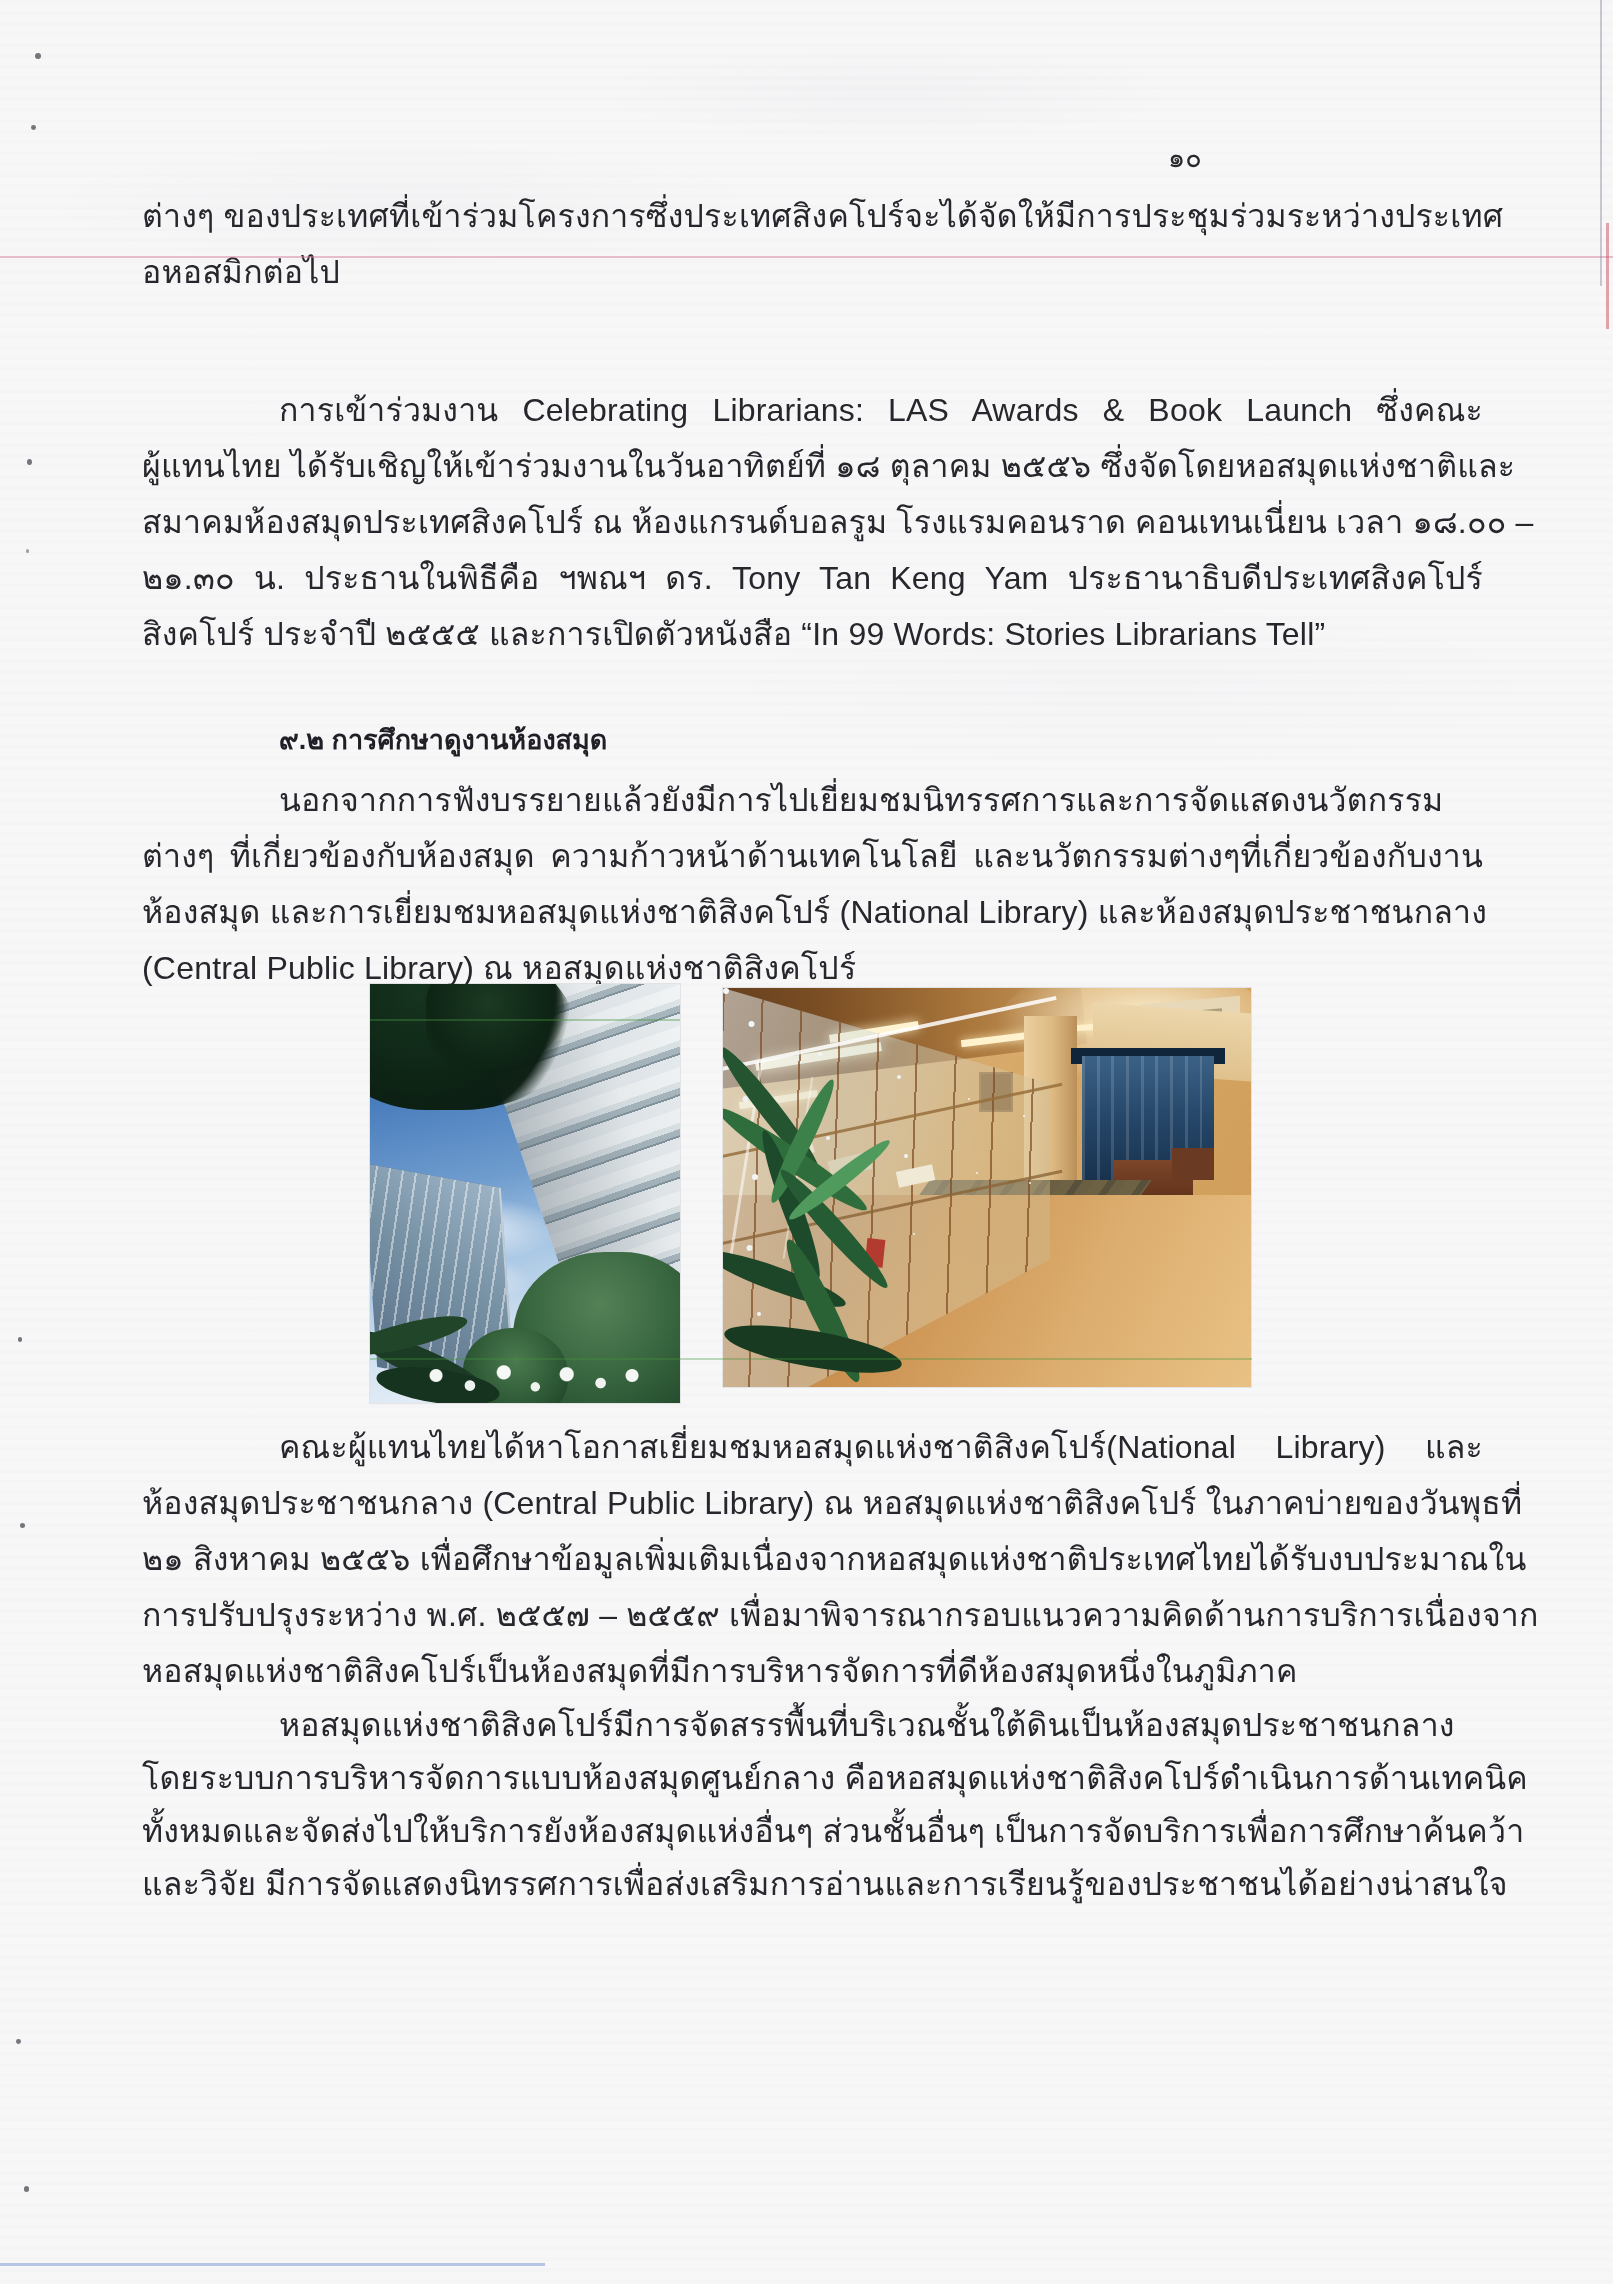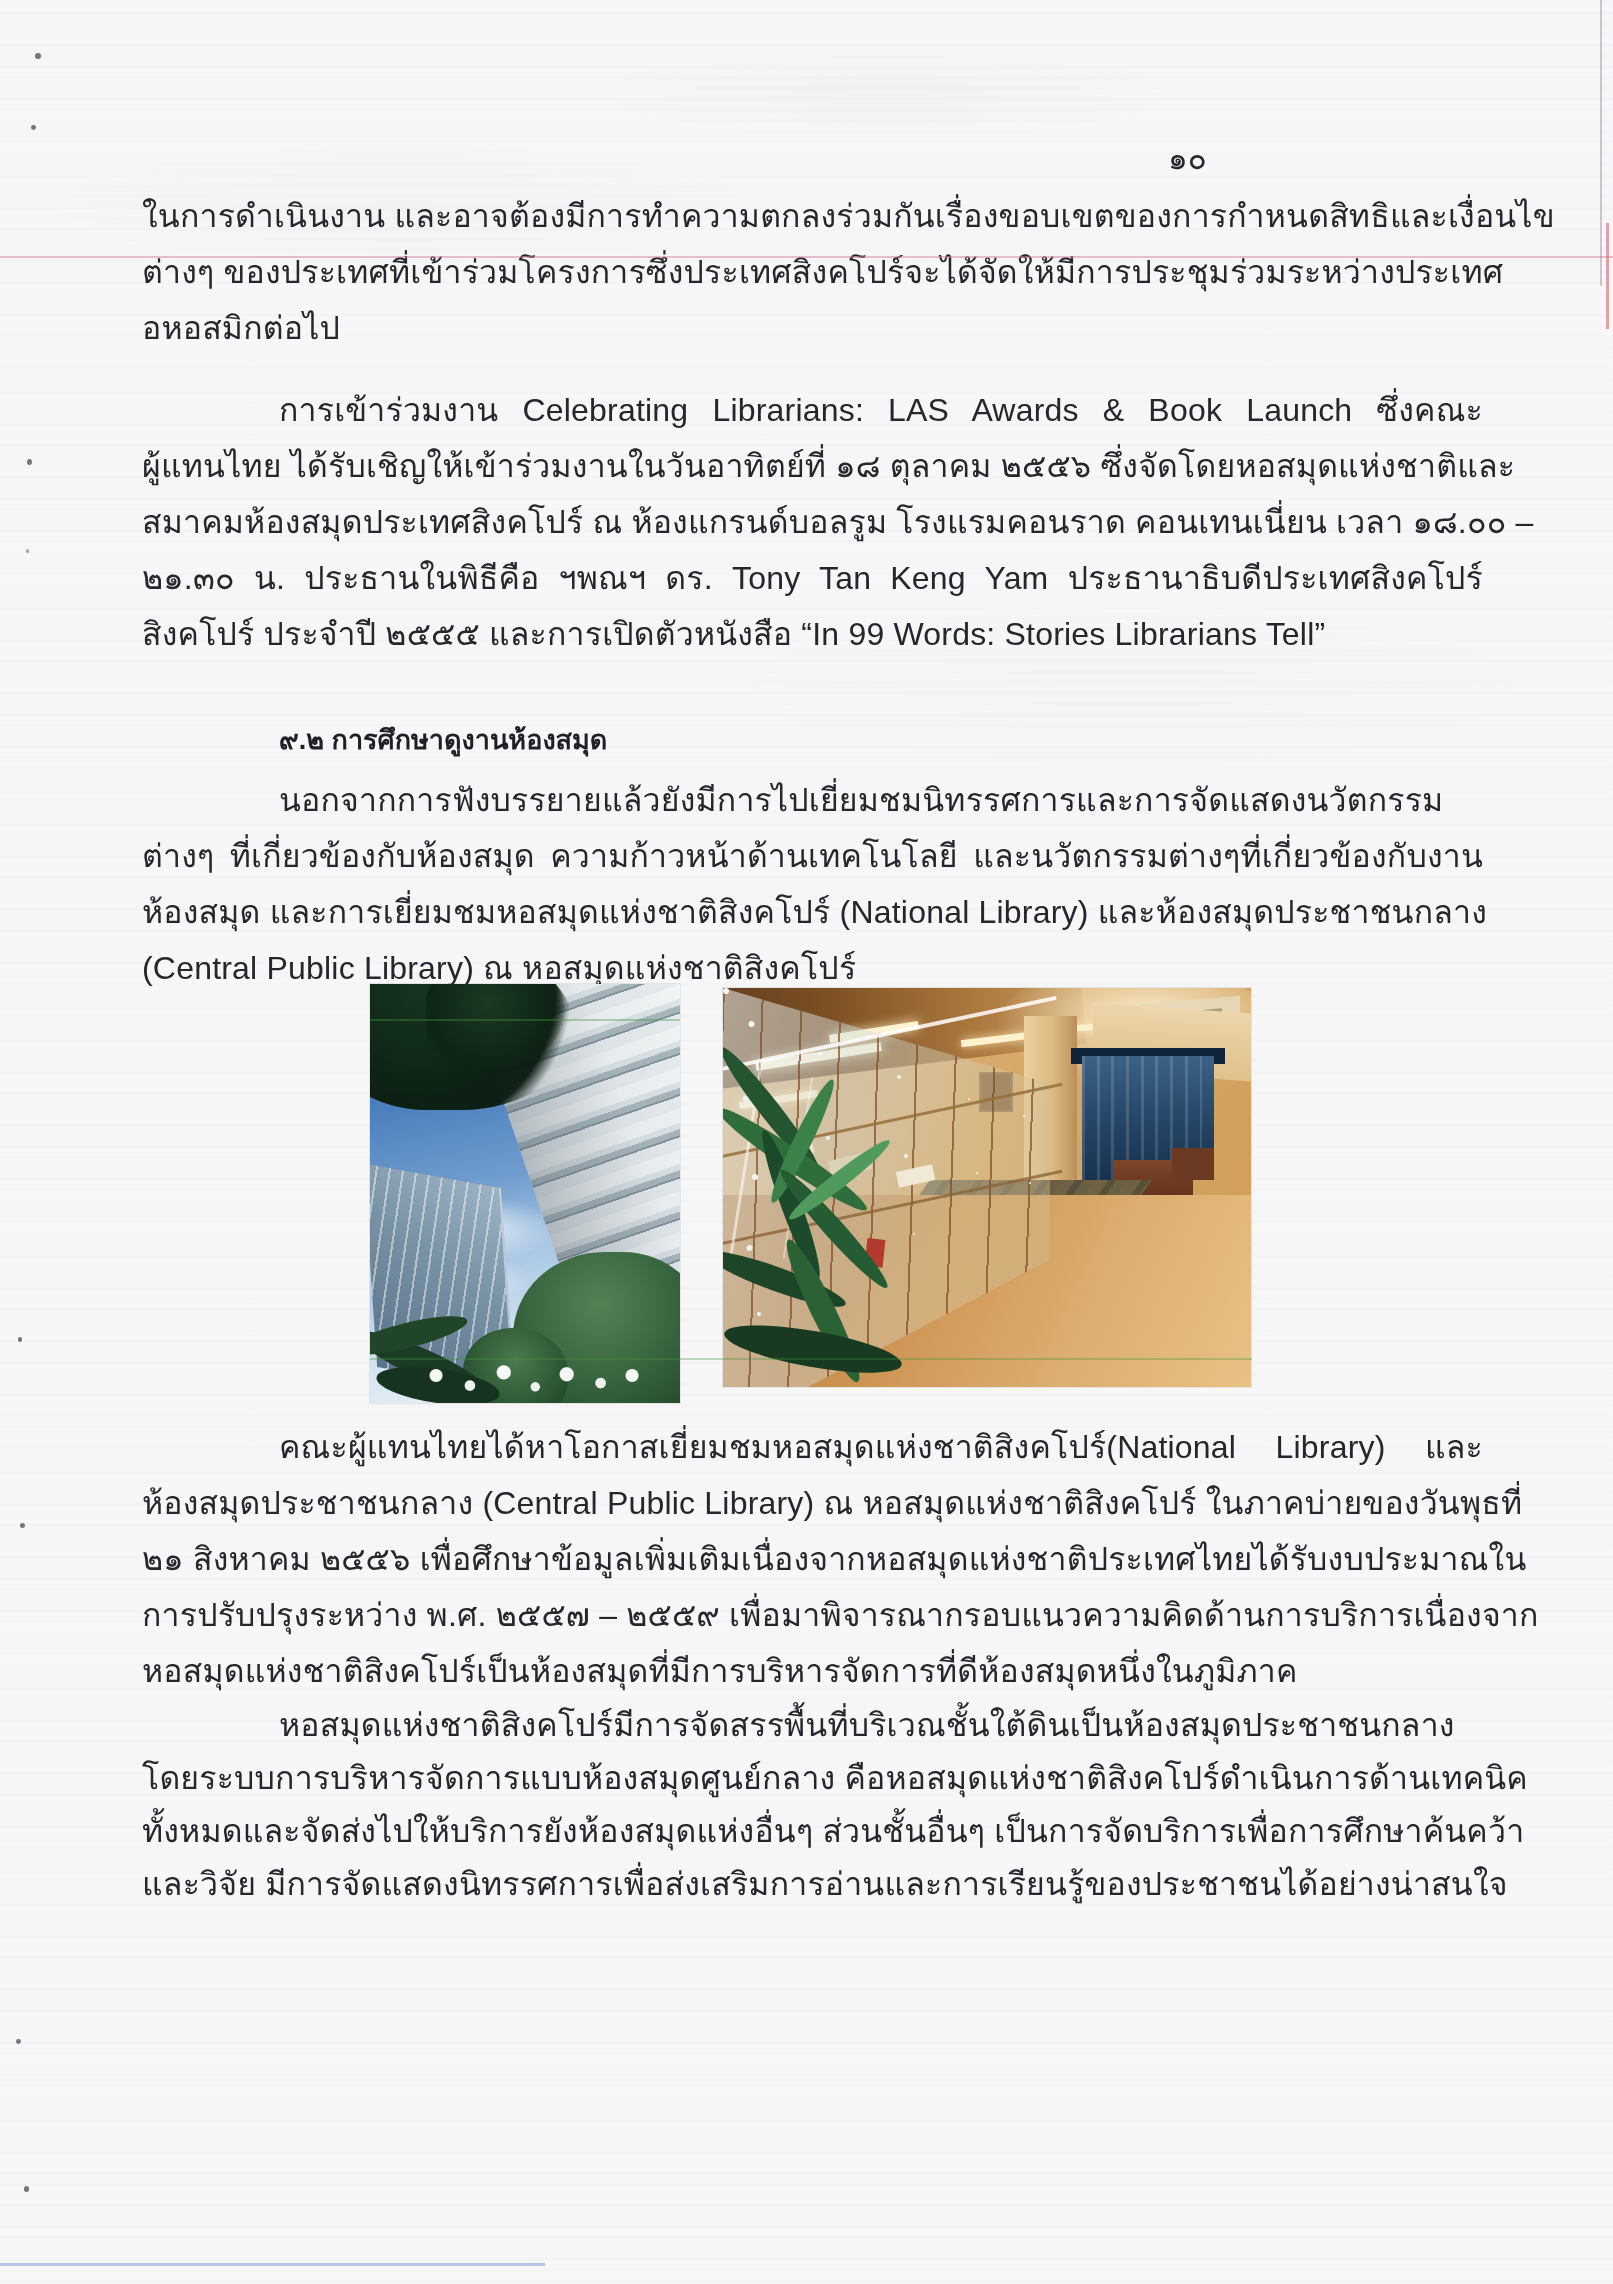--- a/index.html
+++ b/index.html
@@ -12,21 +12,21 @@
   
   .scan-noise{
     position:absolute;inset:0;pointer-events:none;
     background-image:
       radial-gradient(ellipse 412px 69px at 55% 4%, rgba(160,162,172,.06), transparent 70%),
       radial-gradient(ellipse 510px 88px at 25% 9%, rgba(160,162,172,.05), transparent 70%),
       radial-gradient(ellipse 588px 118px at 70% 30%, rgba(170,172,180,.03), transparent 70%),
       repeating-linear-gradient(180deg, rgba(172,174,182,.03) 0 3.9px, rgba(0,0,0,0) 3.9px 10.8px);
   }
   .page-number{
-    position:absolute;left:1168px;top:140px;font-size:31px;line-height:37px;color:#26262c;
+    position:absolute;left:1168px;top:140px;font-size:27px;line-height:37px;color:#26262c;
   }
   .para{position:absolute;left:142px;width:1341px;}
   .line{
     font-size:32px;line-height:56px;height:56px;color:#26262c;
     text-align:justify;text-align-last:justify;letter-spacing:0.2px;white-space:nowrap;
   }
   .line.last{text-align-last:left;}
   .line.indent{text-indent:137px;}
   .p5 .line{line-height:53px;height:53px;}
   .heading{
@@ -137,21 +137,20 @@
 </style>
 </head>
 <body>
 
 <div class="page">
   <div class="scan-noise"></div>
 
   <div class="page-number">๑๐</div>
 
   <div class="para" style="top:188px">
-    <div class="line">ในการดำเนินงาน  และอาจต้องมีการทำความตกลงร่วมกันเรื่องขอบเขตของการกำหนดสิทธิและเงื่อนไข</div>
     <div class="line">ต่างๆ ของประเทศที่เข้าร่วมโครงการซึ่งประเทศสิงคโปร์จะได้จัดให้มีการประชุมร่วมระหว่างประเทศ</div>
     <div class="line last">อหอสมิกต่อไป</div>
   </div>
 
   <div class="para" style="top:382px">
     <div class="line indent">การเข้าร่วมงาน Celebrating Librarians: LAS Awards &amp; Book Launch ซึ่งคณะ</div>
     <div class="line">ผู้แทนไทย ได้รับเชิญให้เข้าร่วมงานในวันอาทิตย์ที่ ๑๘ ตุลาคม ๒๕๕๖ ซึ่งจัดโดยหอสมุดแห่งชาติและ</div>
     <div class="line">สมาคมห้องสมุดประเทศสิงคโปร์ ณ ห้องแกรนด์บอลรูม โรงแรมคอนราด คอนเทนเนี่ยน เวลา ๑๘.๐๐ –</div>
     <div class="line">๒๑.๓๐ น. ประธานในพิธีคือ ฯพณฯ ดร. Tony Tan Keng Yam ประธานาธิบดีประเทศสิงคโปร์</div>
     <div class="line last">สิงคโปร์ ประจำปี ๒๕๕๕  และการเปิดตัวหนังสือ “In 99 Words: Stories Librarians Tell”</div>

